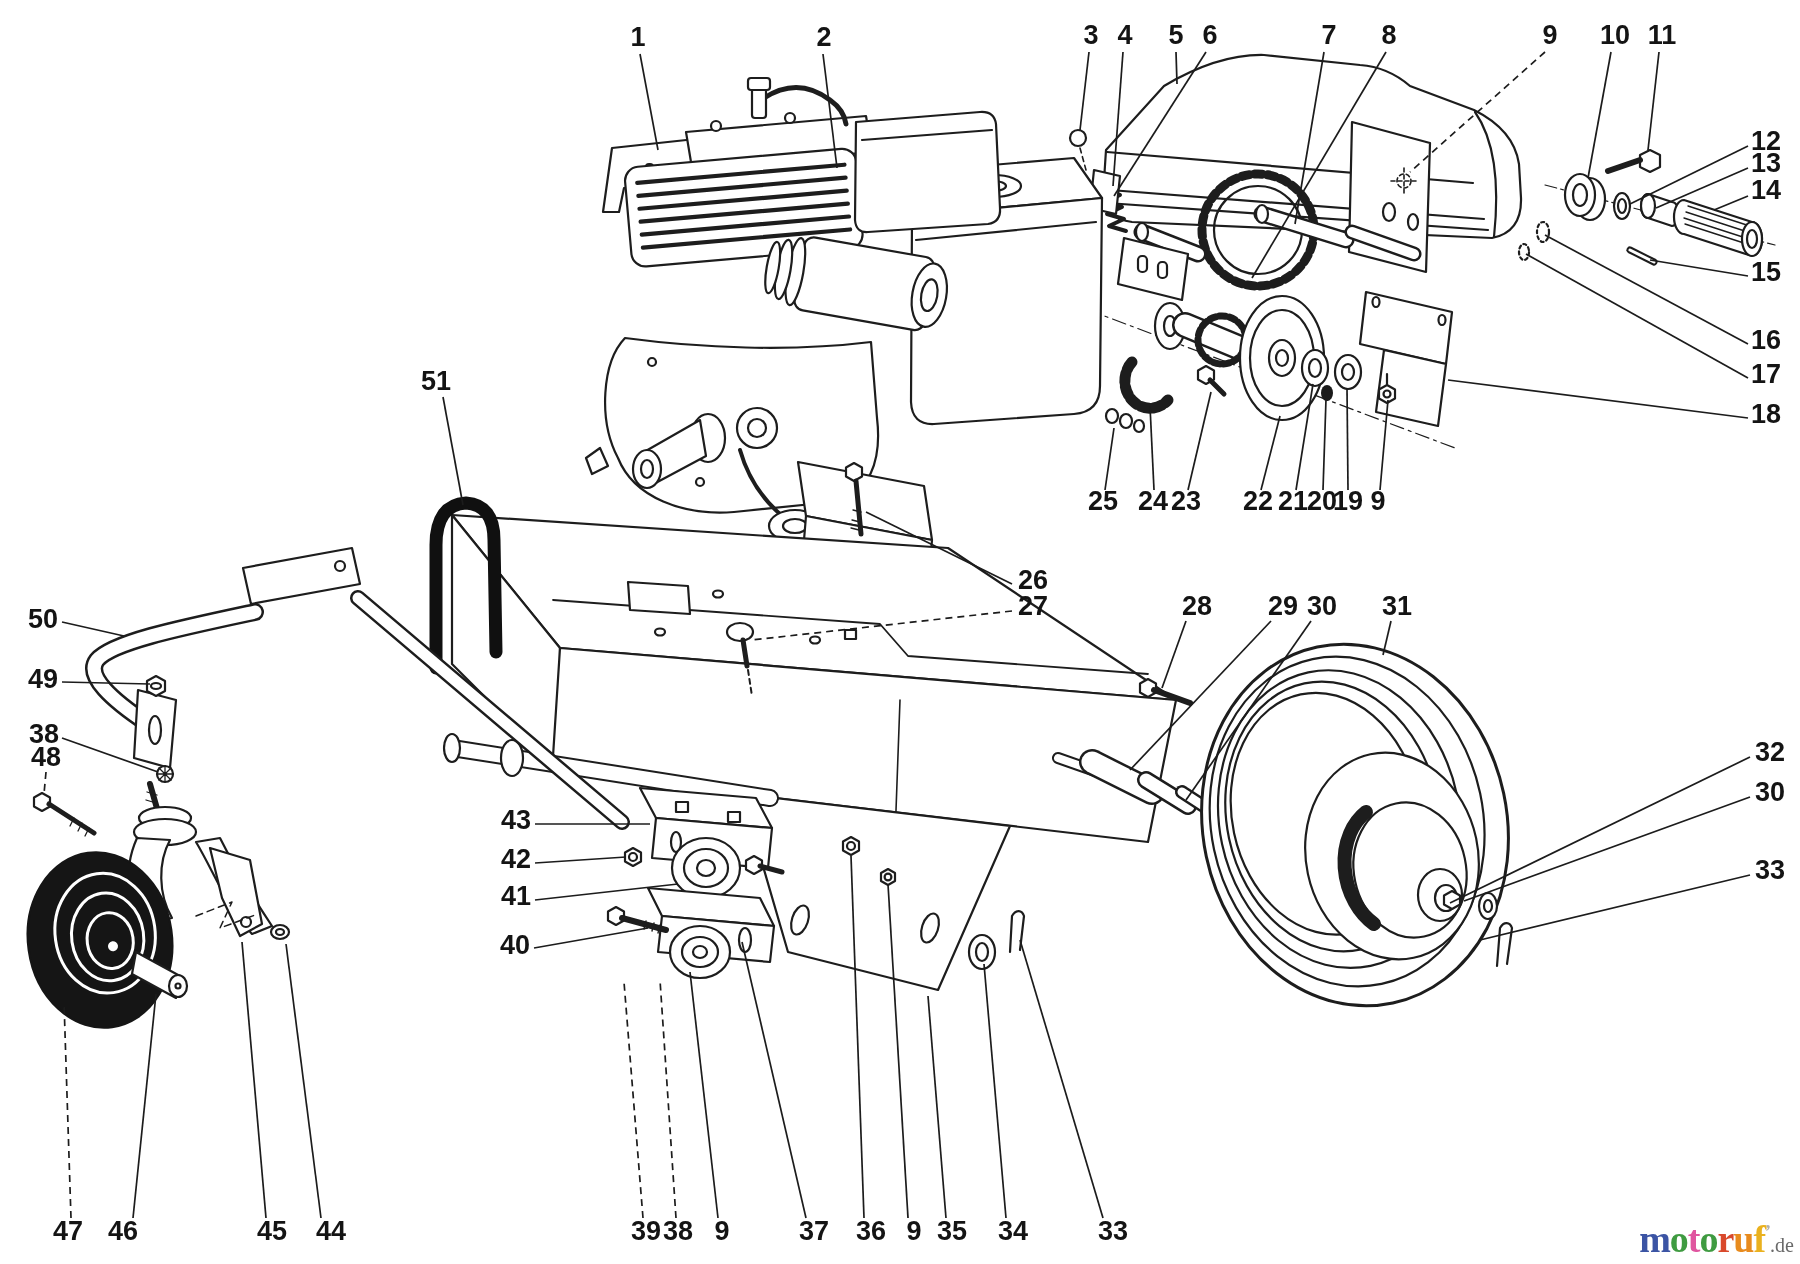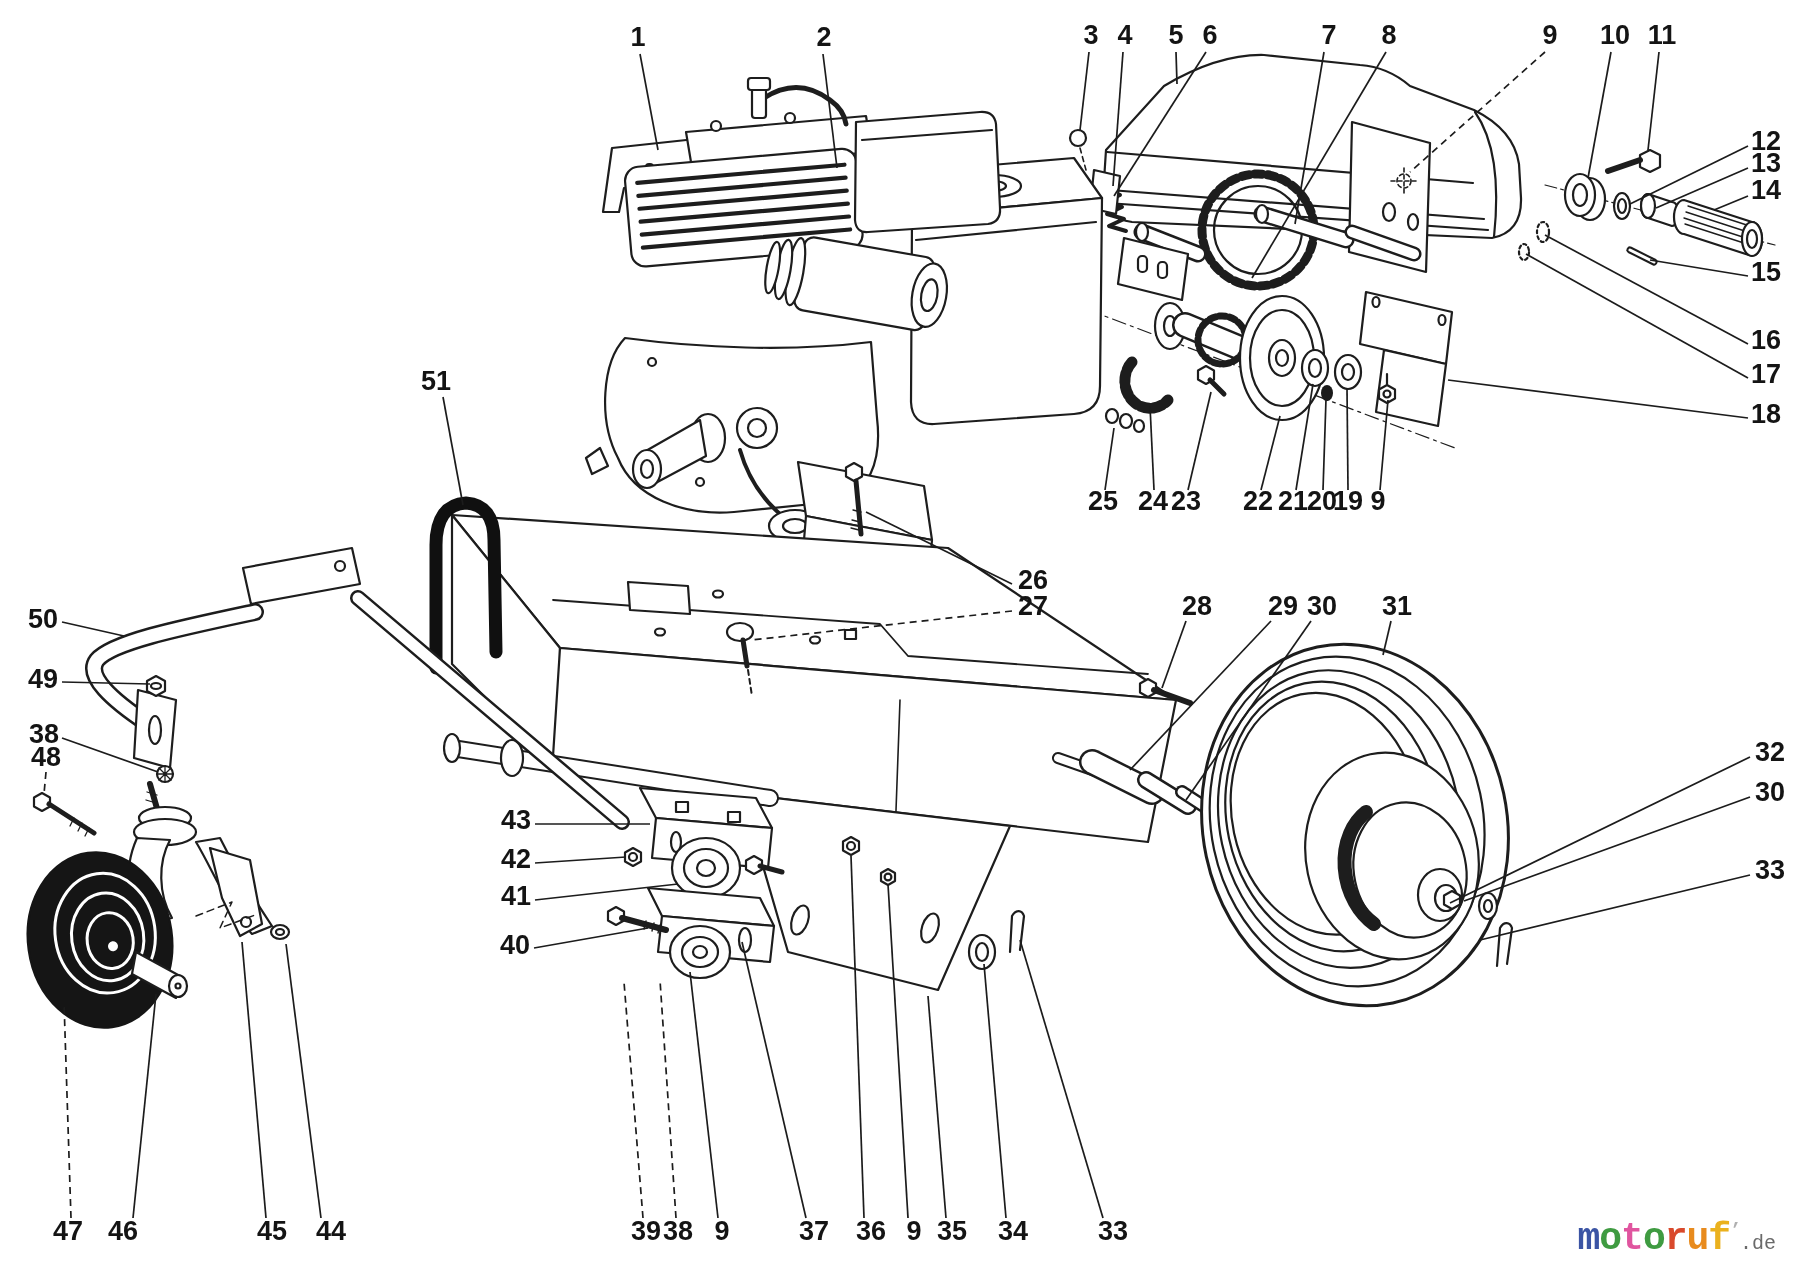--- a/index.html
+++ b/index.html
@@ -2,21 +2,21 @@
 <html><head>
 <meta charset="utf-8">
 <style>
   html,body{margin:0;padding:0;background:#f4f2ee;}
   .canvas{position:relative;width:1800px;height:1264px;background:#ffffff;overflow:hidden;
           font-family:"Liberation Sans",sans-serif;}
   svg{position:absolute;left:0;top:0;}
   .part-num{font-family:"Liberation Sans",sans-serif;font-weight:bold;font-size:27px;fill:#141414;}
   .leader{stroke:#1c1c1c;stroke-width:1.7;fill:none;}
   .leader.dash{stroke-dasharray:7 5;}
-  .watermark{position:absolute;right:24px;bottom:6px;font-family:Liberation Mono, monospace;
+  .watermark{position:absolute;right:6px;bottom:6px;font-family:Liberation Serif, serif;
              font-weight:bold;font-size:38px;line-height:1;letter-spacing:-1px;user-select:none;}
   .watermark .wm-tick{font-size:18px;vertical-align:14px;}
   .watermark .wm-suffix{font-size:20px;font-weight:normal;letter-spacing:0;}
 </style>
 </head>
 <body>
 
 <div class="canvas">
 <svg width="1800" height="1264" viewBox="0 0 1800 1264">
   <g stroke="#1d1d1d" stroke-width="2.2" fill="none" stroke-linejoin="round" stroke-linecap="round">

